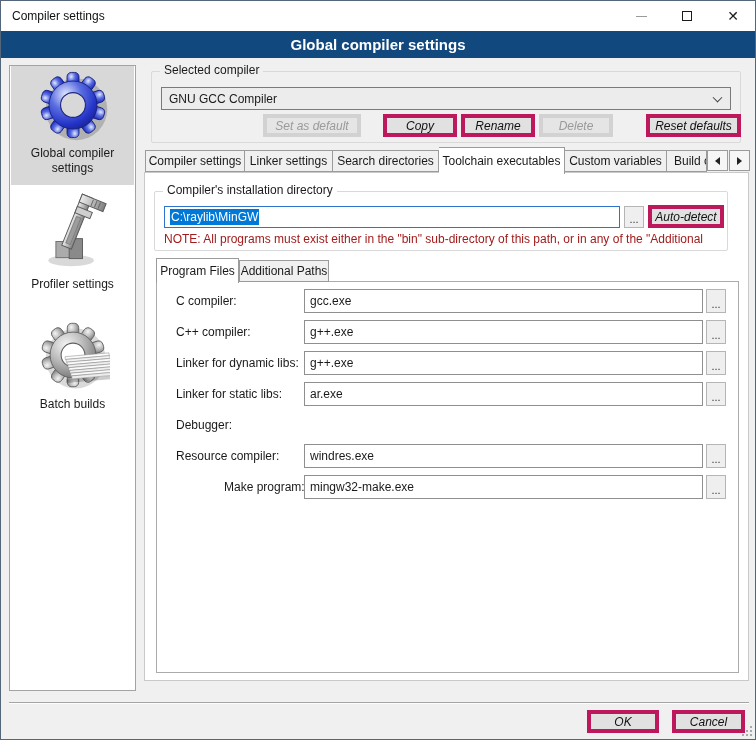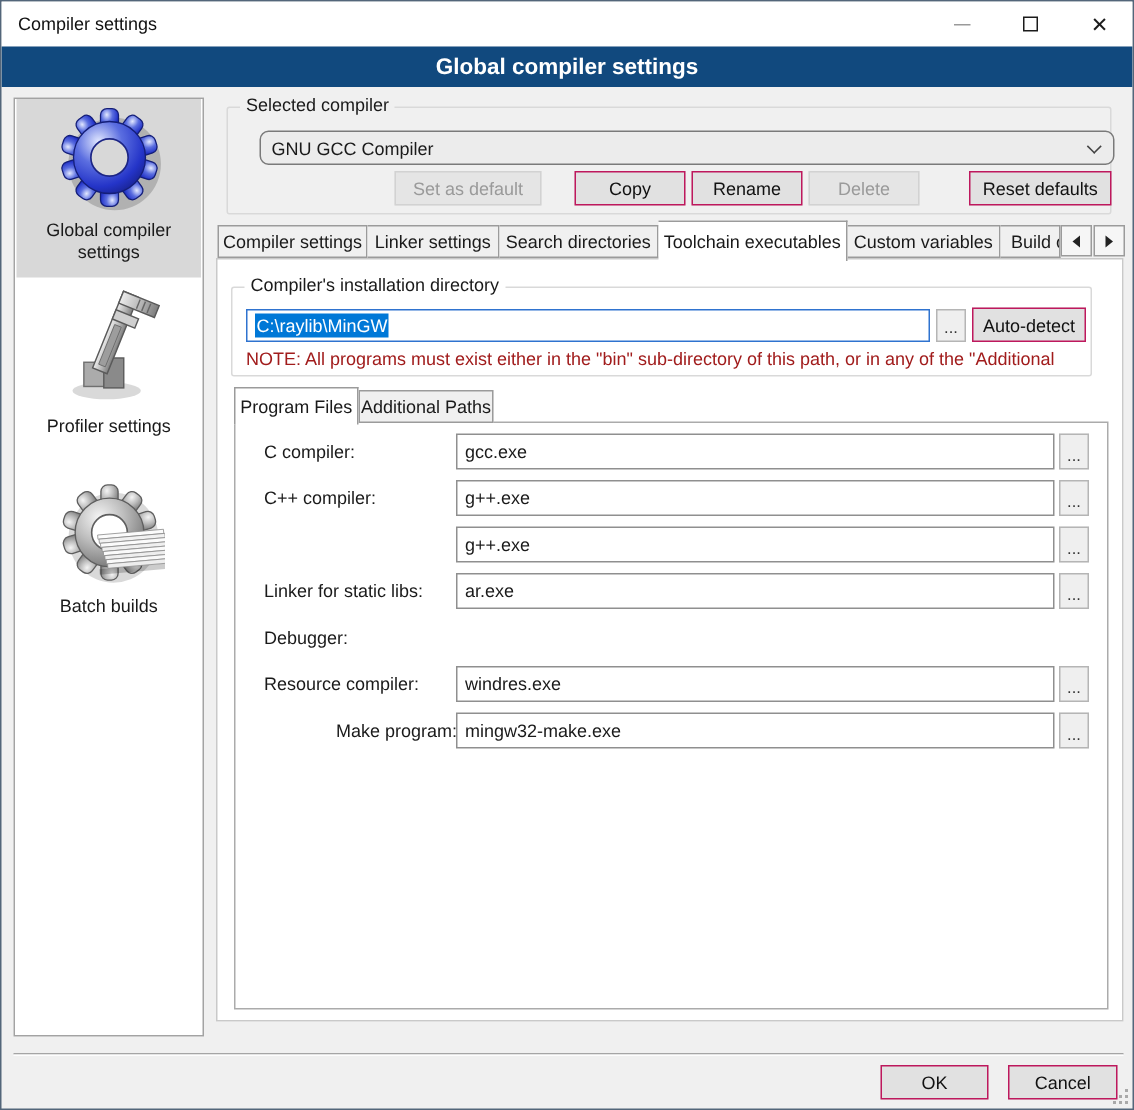--- a/index.html
+++ b/index.html
@@ -29,22 +29,22 @@
   .side-item.selected { background:#d8d8d8; }
   .side-label { line-height:15px; padding:2px 4px 6px; }
 
   
   .group { position:absolute; border:1px solid #d9d9d9; border-radius:2px; }
   .group-legend { position:absolute; top:-9px; left:8px; padding:0 4px; white-space:nowrap; }
   .legend-gray { background:#f0f0f0; }
   .legend-white { background:#ffffff; }
 
   
-  .btn { background:#e1e1e1; border:1px solid #be185d; display:flex; align-items:center;
-         justify-content:center; font-size:12px; color:#111; cursor:default; }
+  .btn { background:#e1e1e1; border:4px solid #be185d; display:flex; align-items:center;
+         justify-content:center; font-size:12px; color:#111; cursor:default;font-style:italic; }
   .btn.disabled { background:#e5e5e5; border-color:#d2d2d2; color:#9a9a9a; }
   .combo { background:#ececec; border:1px solid #7a7a7a; display:flex; align-items:center;
            padding:0 22px 0 7px; position:relative; }
   .caret { position:absolute; right:9px; top:50%; width:7px; height:7px;
            border-right:1.5px solid #434343; border-bottom:1.5px solid #434343;
            transform:translateY(-70%) rotate(45deg); }
   .tinput { background:#fff; border:1px solid #8f8f8f; display:flex; align-items:center;
             padding:0 5px; overflow:hidden; white-space:nowrap; }
   .browse { background:#efefef; border:1px solid #b5b5b5; display:flex; align-items:flex-end;
             justify-content:center; font-size:11px; line-height:1.4; color:#333; }
@@ -197,21 +197,21 @@
           </g>
         </svg>
       </span>
       <span class="side-label">Batch builds</span>
     </div>
   </div>
 
   <div class="group" style="left:150px;top:70px;width:590px;height:72px;">
     <span class="group-legend legend-gray">Selected compiler</span>
   </div>
-  <div class="combo" style="position:absolute;left:172px;top:86px;width:570px;height:23px;border-radius:6px;">
+  <div class="combo" style="position:absolute;left:160px;top:86px;width:570px;height:23px;">
     <span>GNU GCC Compiler</span>
     <span class="caret"></span>
   </div>
   <div class="btn disabled" style="position:absolute;left:262px;top:113px;width:98px;height:23px;">
       <span>Set as default</span>
     </div>
   <div class="btn" style="position:absolute;left:382px;top:113px;width:74px;height:23px;">
       <span>Copy</span>
     </div>
   <div class="btn" style="position:absolute;left:460px;top:113px;width:74px;height:23px;">
@@ -282,20 +282,21 @@
     </div>
 
   <div class="row-label" style="top:319px;z-index:3;">C++ compiler:</div>
   <div class="tinput" style="position:absolute;left:303px;top:319px;width:399px;height:24px;z-index:3;">
       <span>g++.exe</span>
     </div>
   <div class="browse" style="position:absolute;left:705px;top:319px;width:20px;height:24px;z-index:3;">
       <span>...</span>
     </div>
 
+  <div class="row-label" style="top:350px;z-index:3;">Linker for dynamic libs:</div>
   <div class="tinput" style="position:absolute;left:303px;top:350px;width:399px;height:24px;z-index:3;">
       <span>g++.exe</span>
     </div>
   <div class="browse" style="position:absolute;left:705px;top:350px;width:20px;height:24px;z-index:3;">
       <span>...</span>
     </div>
 
   <div class="row-label" style="top:381px;z-index:3;">Linker for static libs:</div>
   <div class="tinput" style="position:absolute;left:303px;top:381px;width:399px;height:24px;z-index:3;">
       <span>ar.exe</span>

